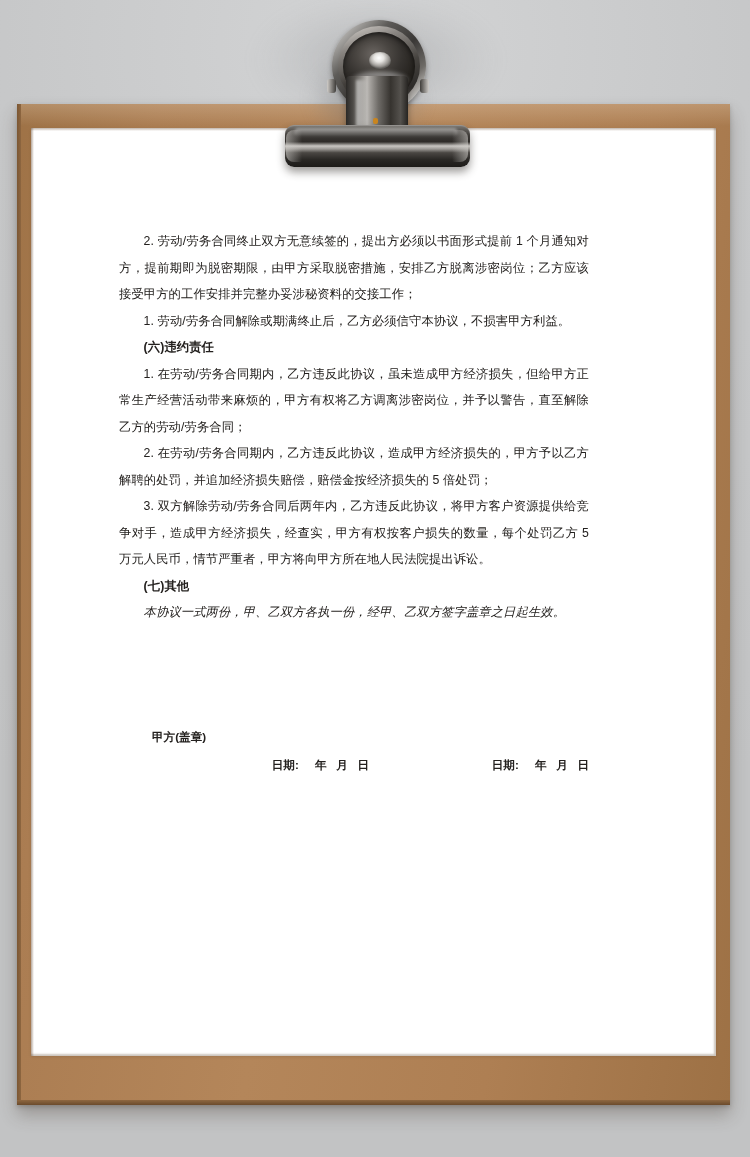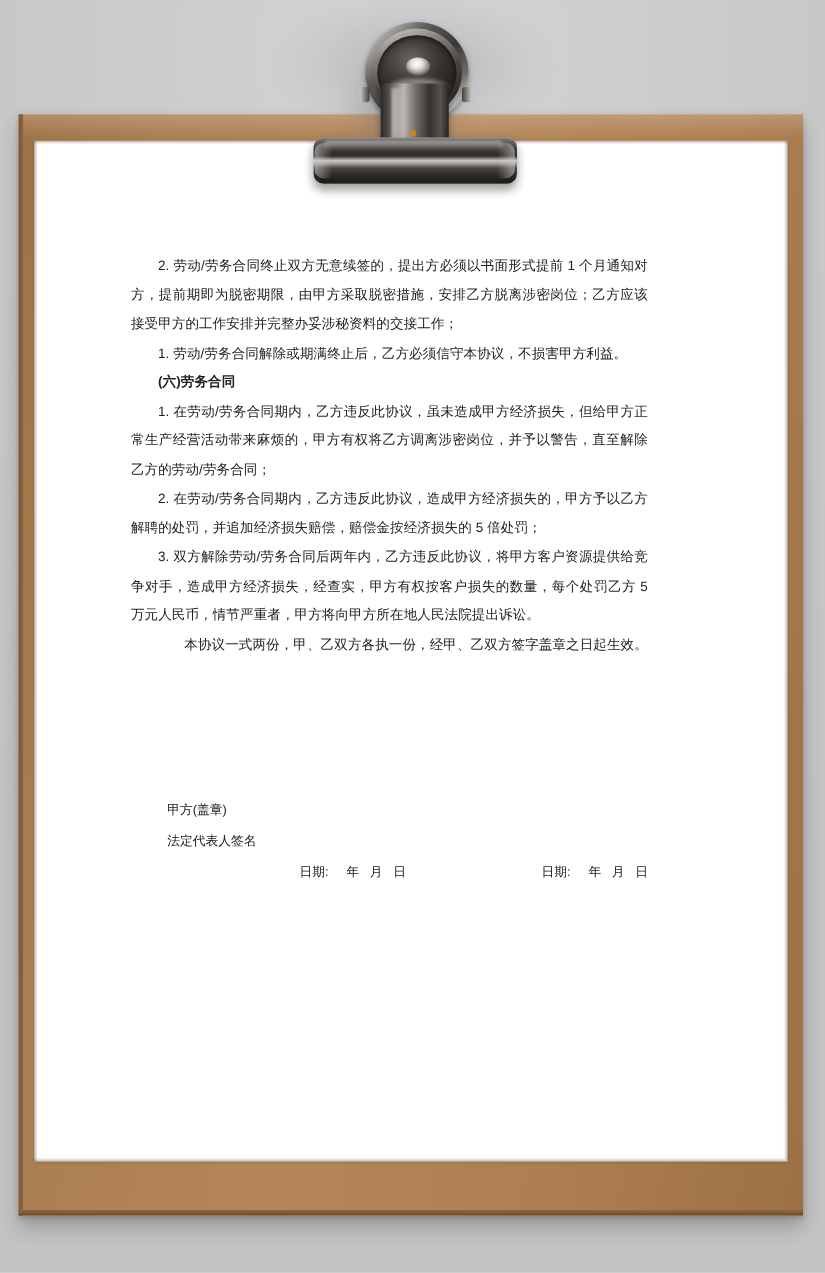--- a/index.html
+++ b/index.html
@@ -111,35 +111,37 @@
   .para {
     text-indent: 2em;
   }
   .heading {
     font-weight: bold;
     text-indent: 2em;
     text-align: left;
   }
   .plain {
     text-indent: 2em;
-    text-align: right;
+    text-align: left;
+    font-style: italic;
   }
 
   
   .sign-block {
     position: absolute;
     left: 119px;
     top: 723px;
     width: 470px;
     color: #23201e;
     font-size: 11.6px;
     line-height: 28px;
   }
   .sign-row {
     display: flex;
+    font-weight: bold;
   }
   .sign-col-a {
     width: 250px;
     padding-left: 33px;
     box-sizing: border-box;
   }
   .sign-col-b {
     flex: 1;
     padding-left: 18px;
     box-sizing: border-box;
@@ -342,33 +344,33 @@
 
     <div class="paper">
       <div class="paper-inner-shadow-l"></div>
       <div class="paper-inner-shadow-t"></div>
     </div>
   </div>
 
   <div class="doc">
     <p class="para">2. 劳动/劳务合同终止双方无意续签的，提出方必须以书面形式提前 1 个月通知对方，提前期即为脱密期限，由甲方采取脱密措施，安排乙方脱离涉密岗位；乙方应该接受甲方的工作安排并完整办妥涉秘资料的交接工作；</p>
     <p class="para">1. 劳动/劳务合同解除或期满终止后，乙方必须信守本协议，不损害甲方利益。</p>
-    <p class="heading">(六)劳务合同</p>
+    <p class="heading">(六)违约责任</p>
     <p class="para">1. 在劳动/劳务合同期内，乙方违反此协议，虽未造成甲方经济损失，但给甲方正常生产经营活动带来麻烦的，甲方有权将乙方调离涉密岗位，并予以警告，直至解除乙方的劳动/劳务合同；</p>
     <p class="para">2. 在劳动/劳务合同期内，乙方违反此协议，造成甲方经济损失的，甲方予以乙方解聘的处罚，并追加经济损失赔偿，赔偿金按经济损失的 5 倍处罚；</p>
     <p class="para">3. 双方解除劳动/劳务合同后两年内，乙方违反此协议，将甲方客户资源提供给竞争对手，造成甲方经济损失，经查实，甲方有权按客户损失的数量，每个处罚乙方 5 万元人民币，情节严重者，甲方将向甲方所在地人民法院提出诉讼。</p>
+    <p class="heading">(七)其他</p>
     <p class="plain">本协议一式两份，甲、乙双方各执一份，经甲、乙双方签字盖章之日起生效。</p>
   </div>
 
   <div class="sign-block">
     <div class="sign-row">
       <div class="sign-col-a">甲方(盖章)</div>
     </div>
     <div class="sign-row">
-      <div class="sign-col-a">法定代表人签名</div>
       <div class="sign-col-b"></div>
     </div>
     <div class="sign-row">
       <div class="sign-col-a date-line">日期:     年   月   日</div>
       <div class="sign-col-b date-line">日期:     年   月   日</div>
     </div>
   </div>
 
   <div class="clip">
     <div class="clip-shadow"></div>

